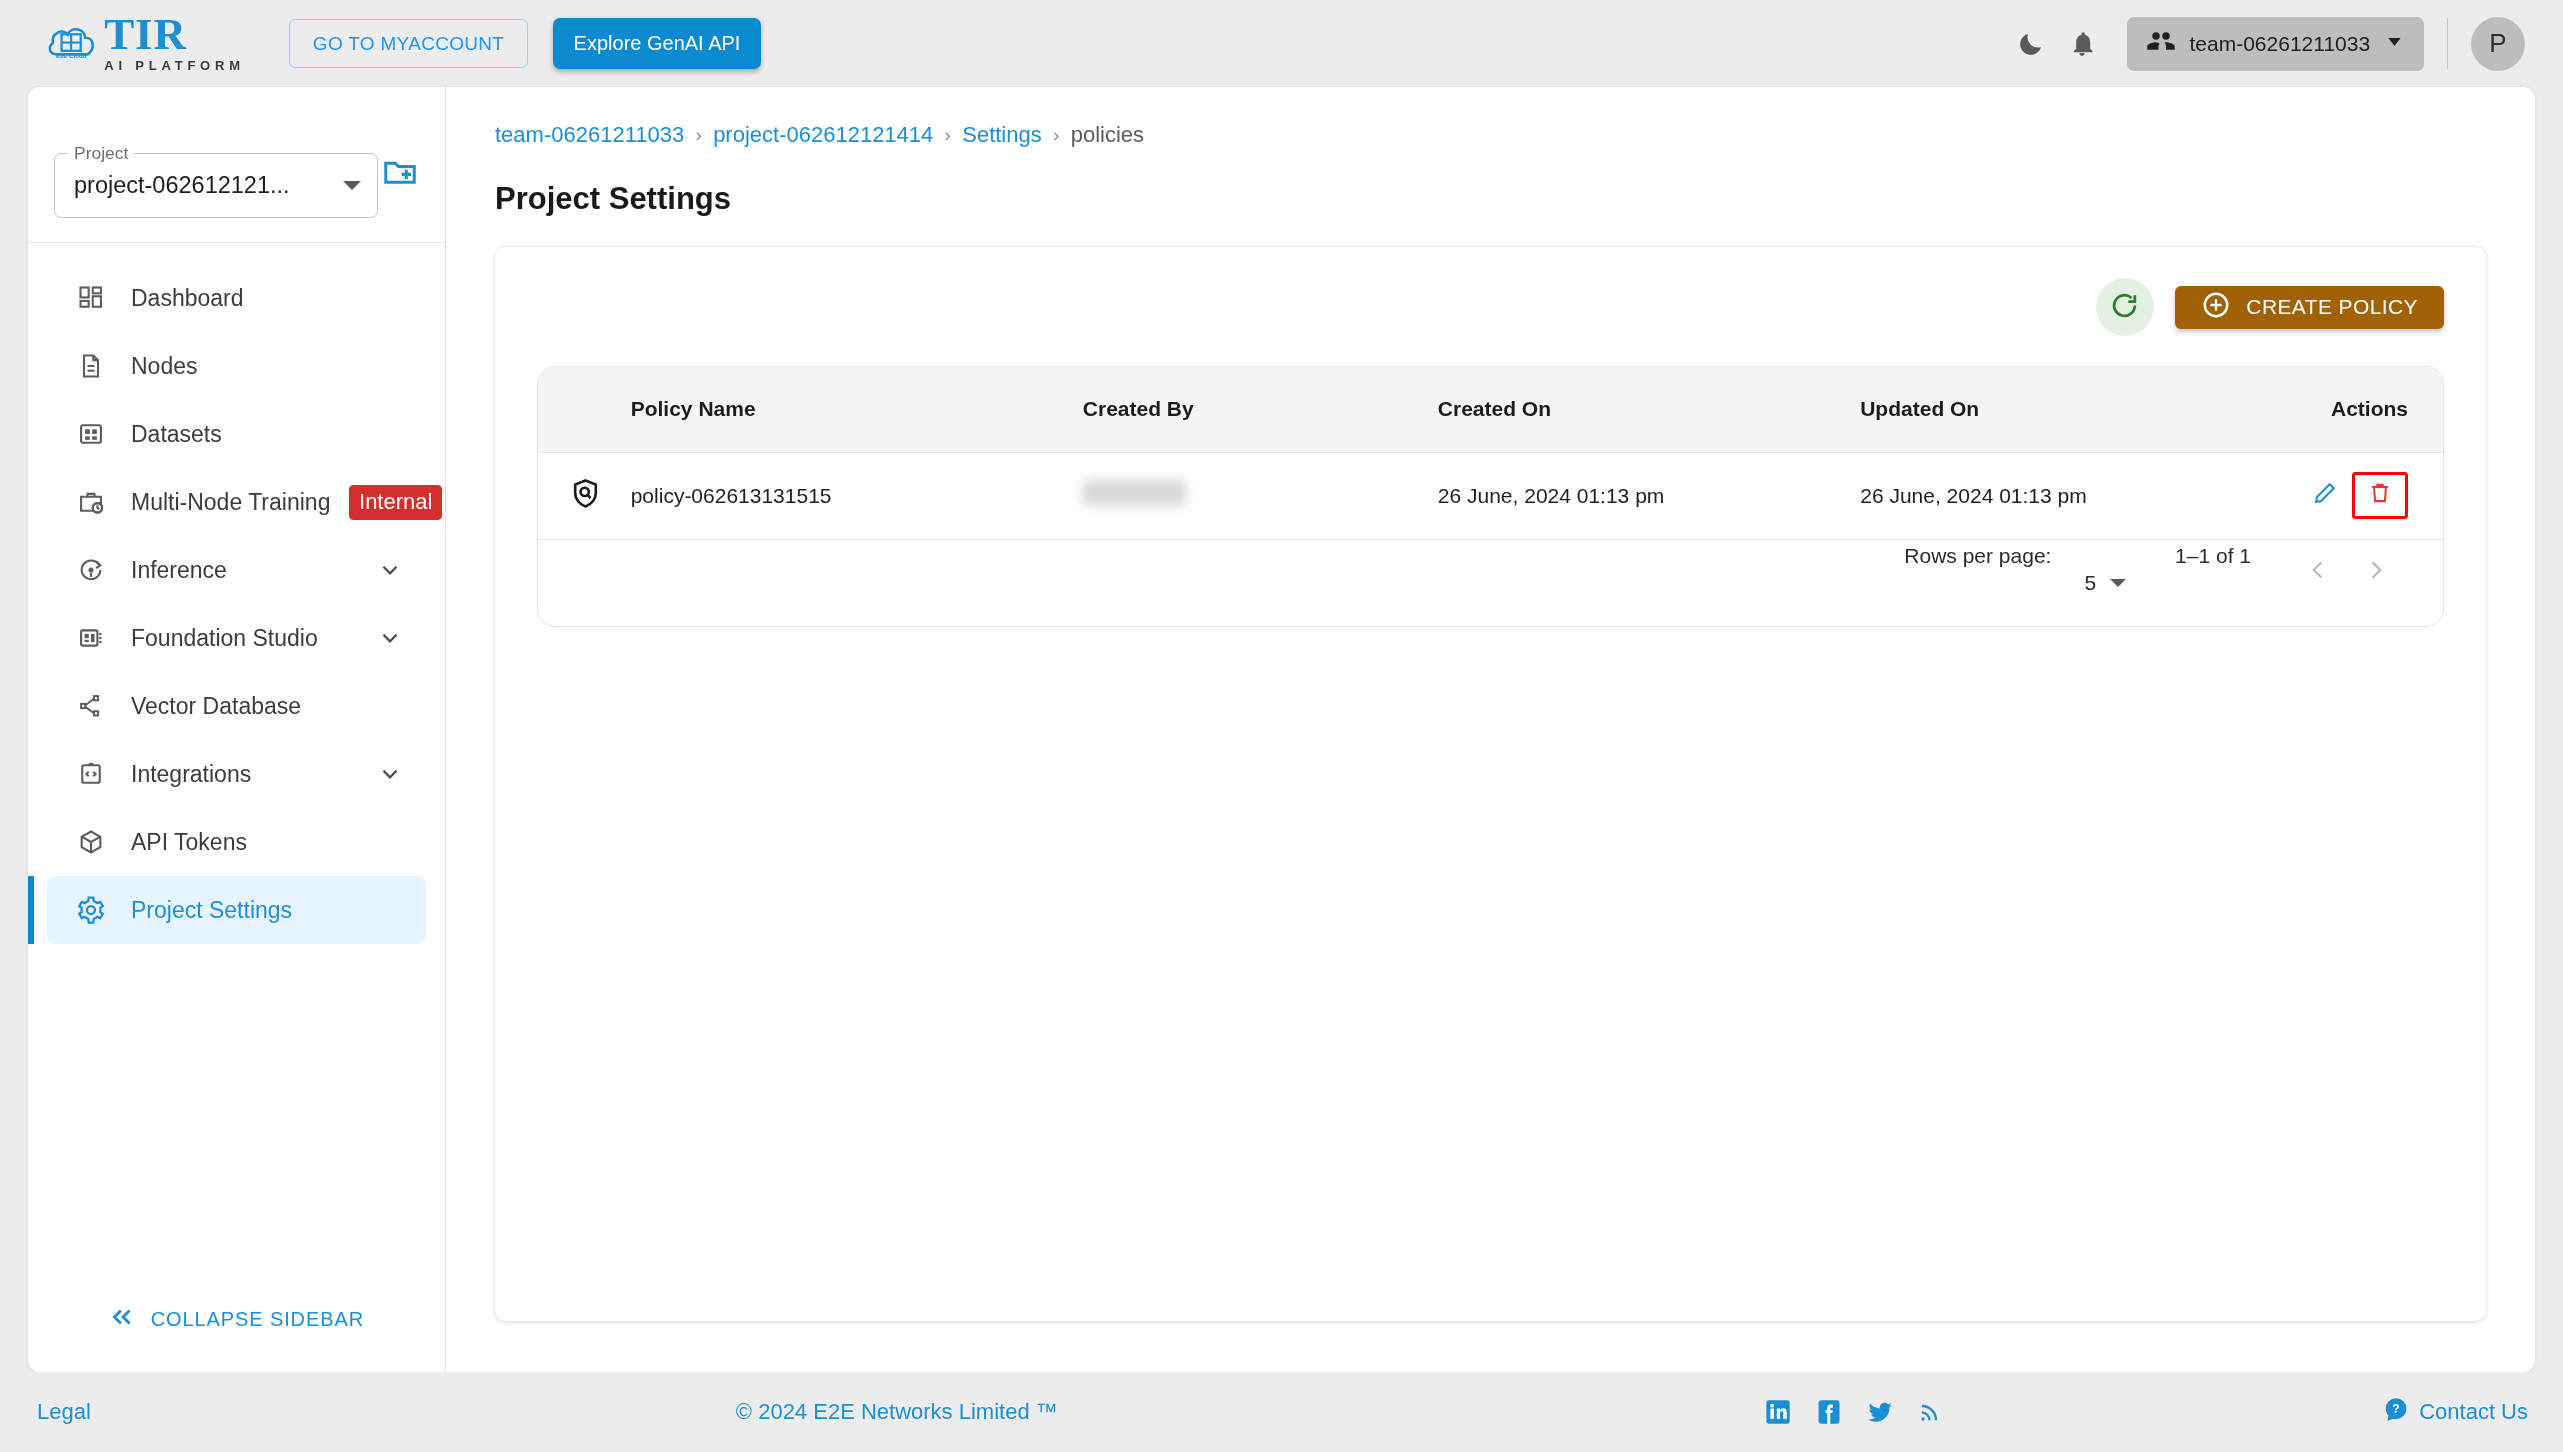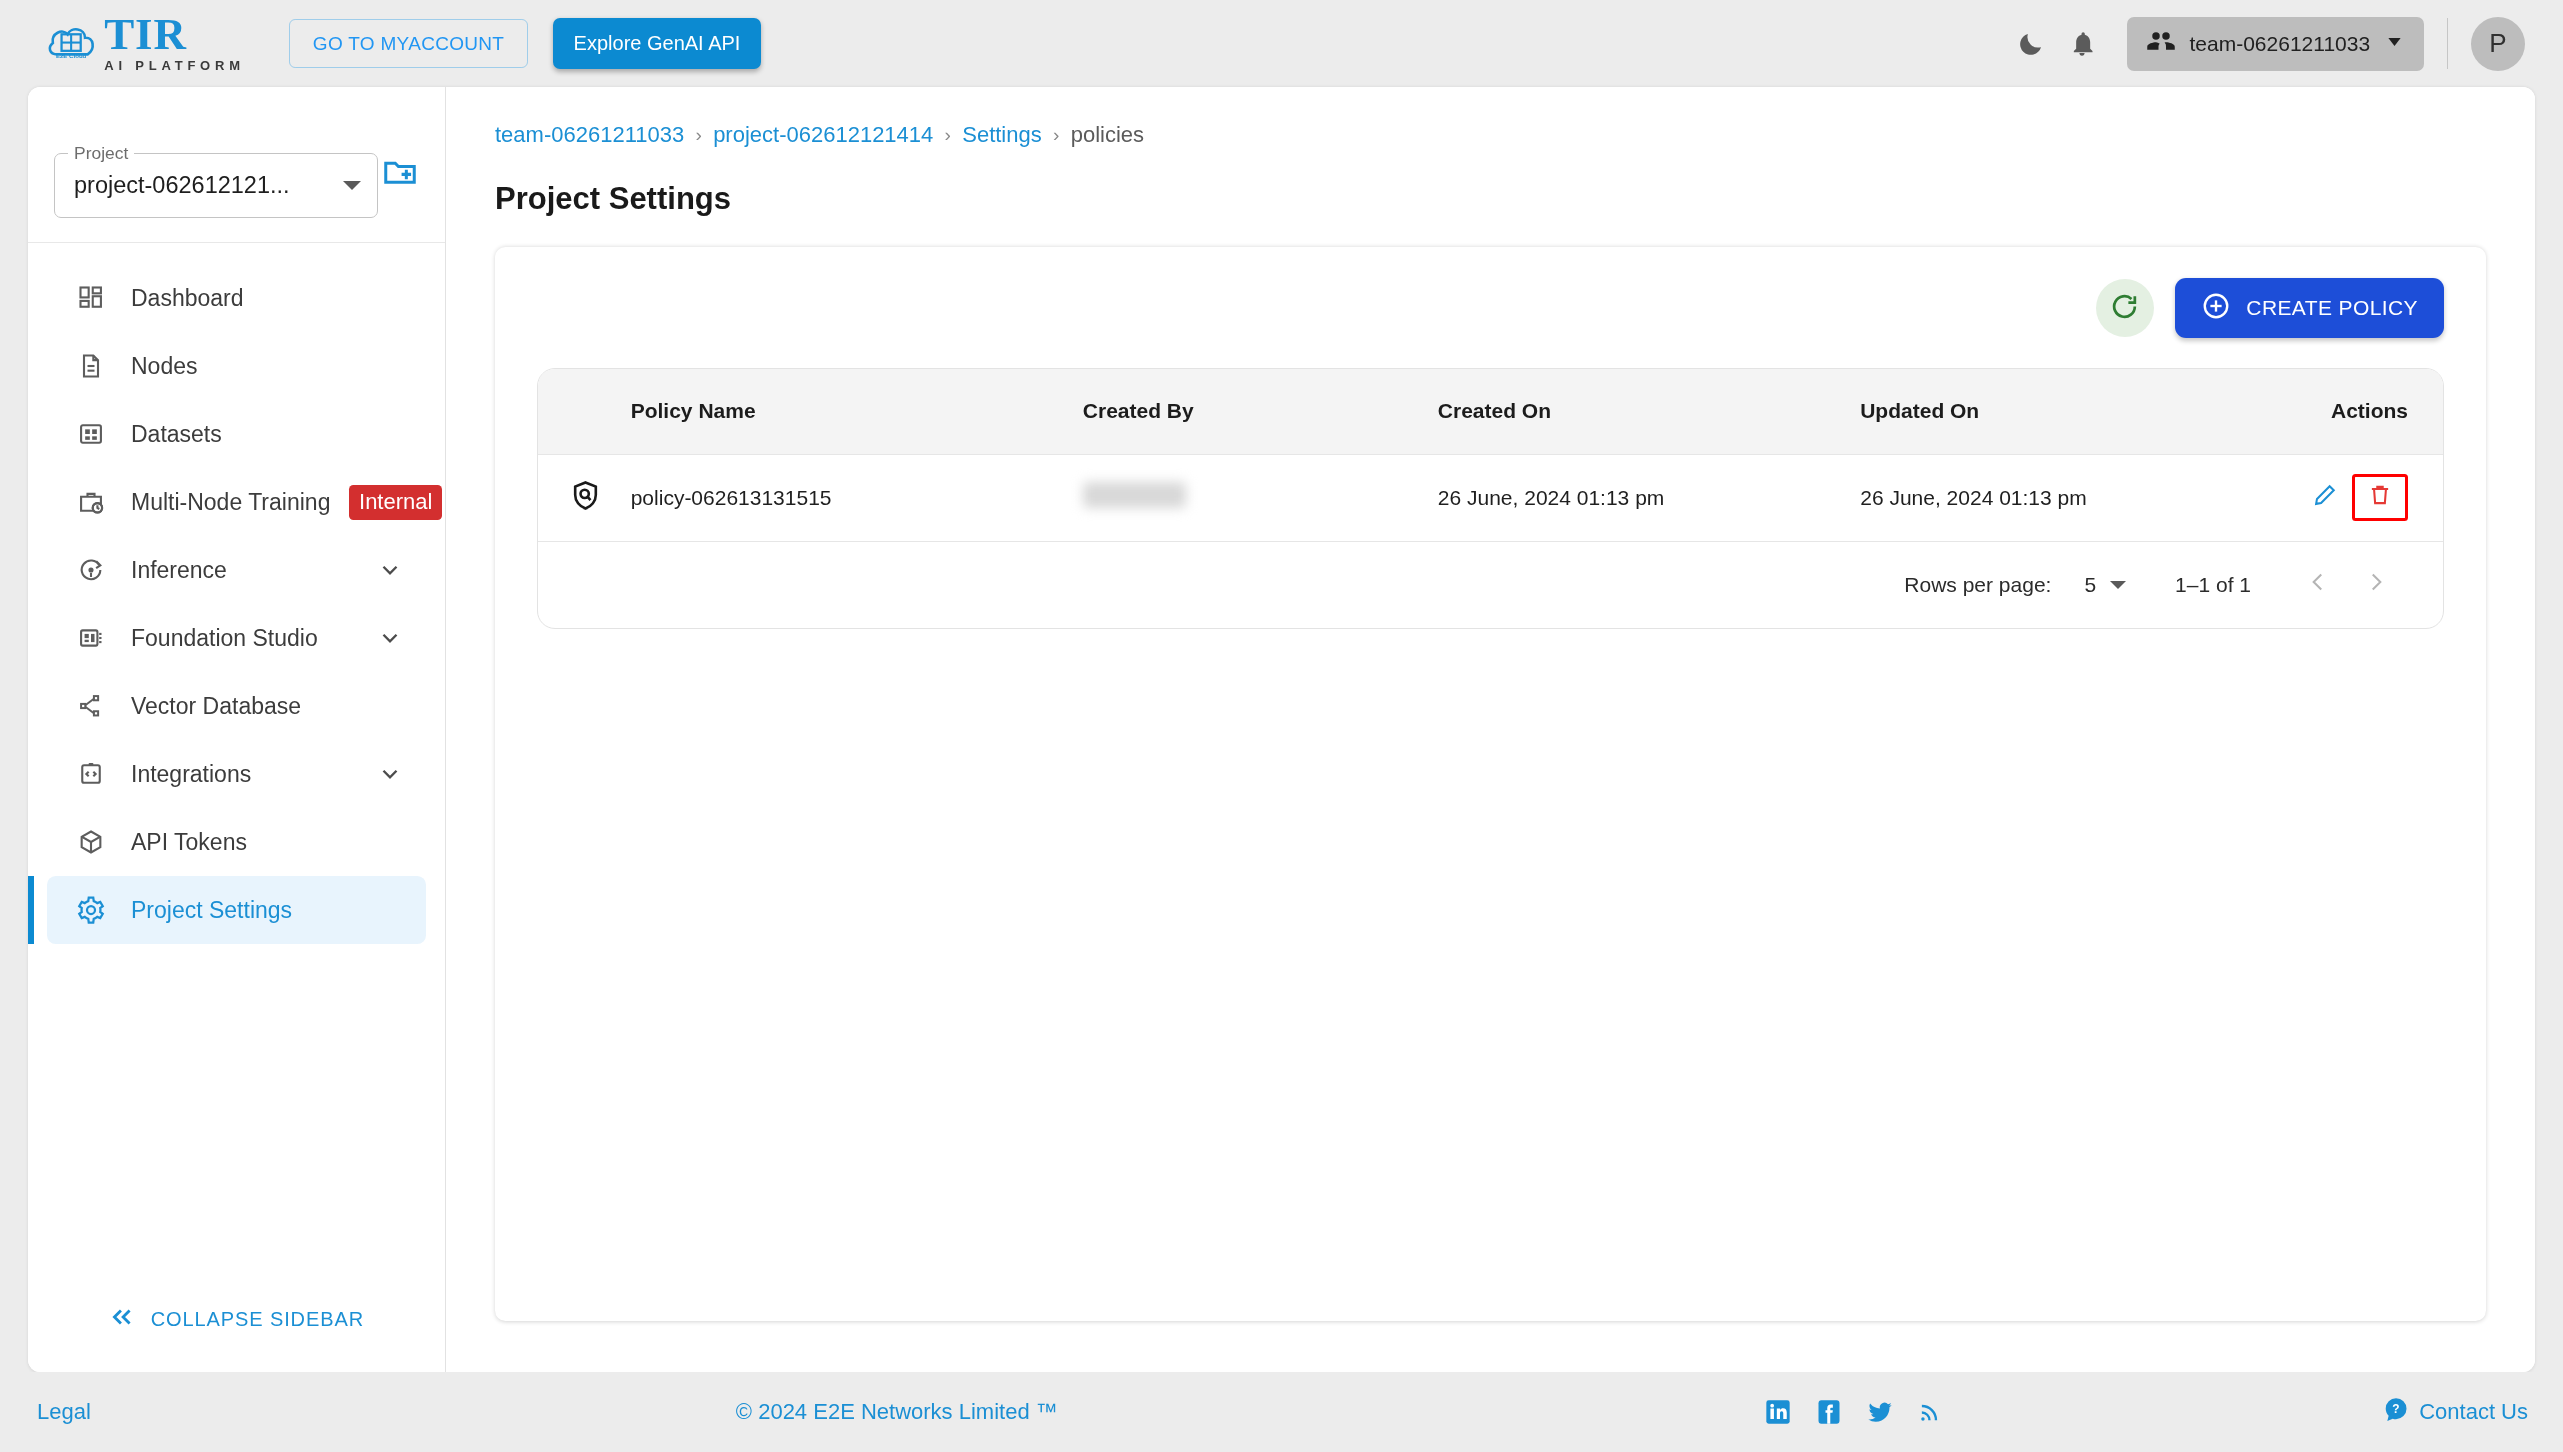--- a/index.html
+++ b/index.html
@@ -162,22 +162,22 @@
   .toolbar {
     display: flex; align-items: center; justify-content: flex-end;
     gap: 21px; padding: 31px 42px 0 42px;
   }
   .refresh-btn {
     width: 58px; height: 58px; border-radius: 50%;
     background: #e4f0e2; display: flex; align-items: center; justify-content: center;
     cursor: pointer; border: none;
   }
   .btn-create {
-    height: 60px; padding: 0 26px; border: none; border-radius: 11px;
-    background: #1d4ed8; color: #fff; font-size: 21px; letter-spacing: 0.4px;
+    height: 43px; padding: 0 26px; border: none; border-radius: 6px;
+    background: #a16207; color: #fff; font-size: 21px; letter-spacing: 0.4px;
     display: flex; align-items: center; gap: 15.7px; cursor: pointer;
     box-shadow: 0 2.6px 5.2px rgba(0,0,0,.22);
     font-family: "Liberation Sans", sans-serif;
   }
 
   .table-wrap {
     margin: 30px 42px 0 42px; border: 0.9px solid #e3e3e3; border-radius: 18px;
     overflow: hidden;
   }
   table { width: 100%; border-collapse: collapse; }
@@ -200,21 +200,21 @@
     background: #d8d8d8; filter: blur(6.1px);
   }
   .row-actions { display: inline-flex; align-items: center; gap: 8.7px; }
   .act-edit { cursor: pointer; color: #1b8fd4; padding: 5.2px; display: inline-flex; }
   .act-del-box {
     border: 3.5px solid #ff0000; border-radius: 3.5px; padding: 5.2px 12.2px;
     display: inline-flex; align-items: center; cursor: pointer;
   }
 
   .pagination {
-    display: flex; align-items: center; justify-content: flex-end;
+    display: flex; justify-content: flex-end;
     gap: 0; height: 78px; padding-right: 38px; font-size: 21px; color: #2b2b2b;
   }
   .rpp-label { color: #2b2b2b; }
   .rpp-select { display: flex; align-items: center; gap: 14px; margin-left: 33px; cursor: pointer; }
   .rpp-caret {
     width: 0; height: 0; border-left: 8.7px solid transparent;
     border-right: 8.7px solid transparent; border-top: 8.7px solid #5a5a5a;
   }
   .range { margin-left: 49px; }
   .pg-btn { width: 58px; height: 58px; display: flex; align-items: center;

